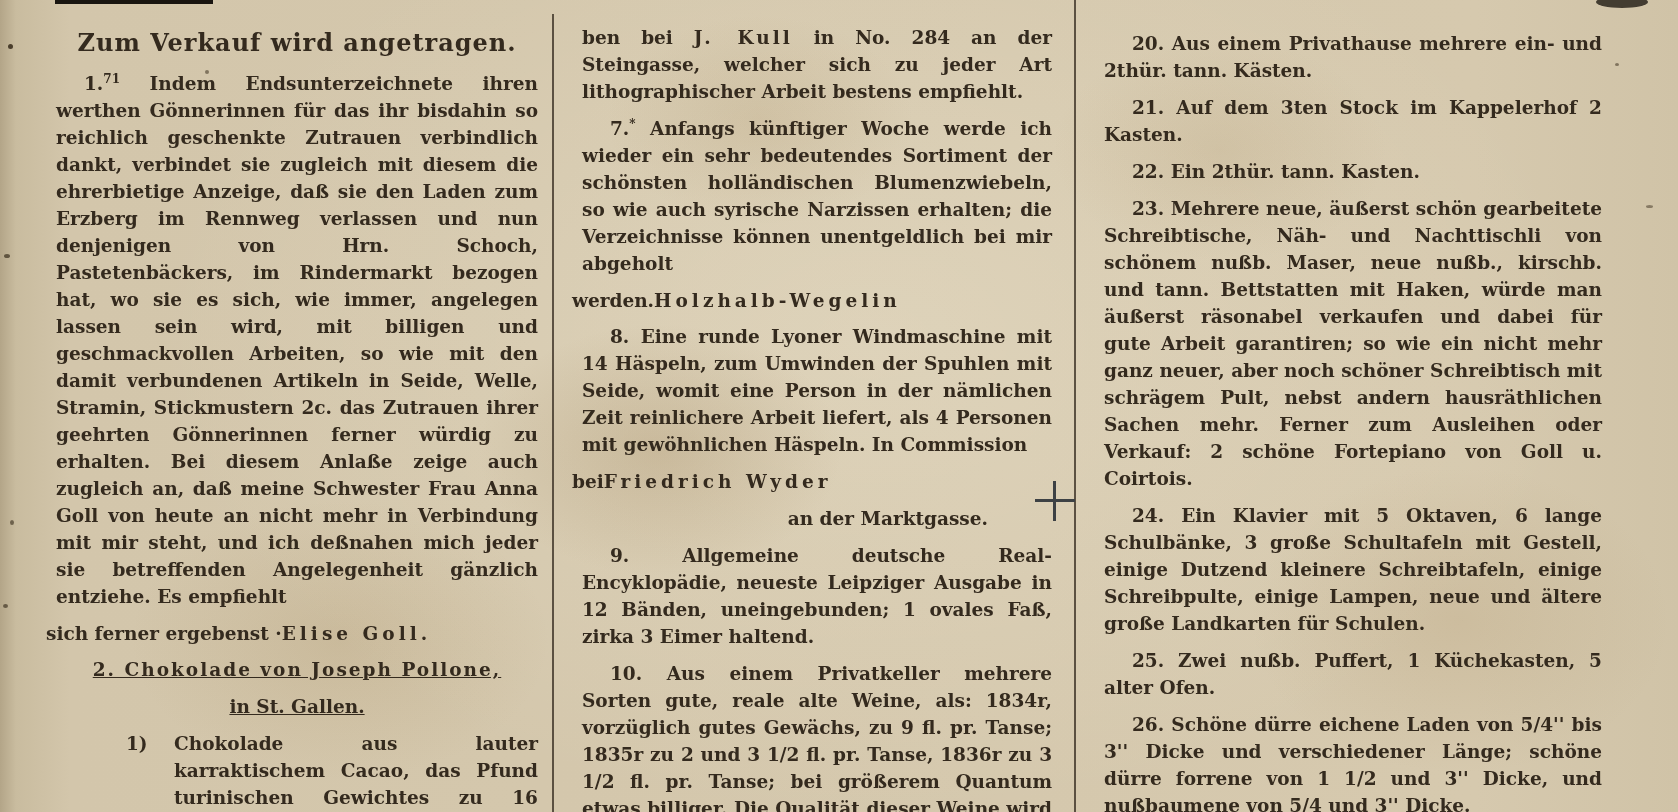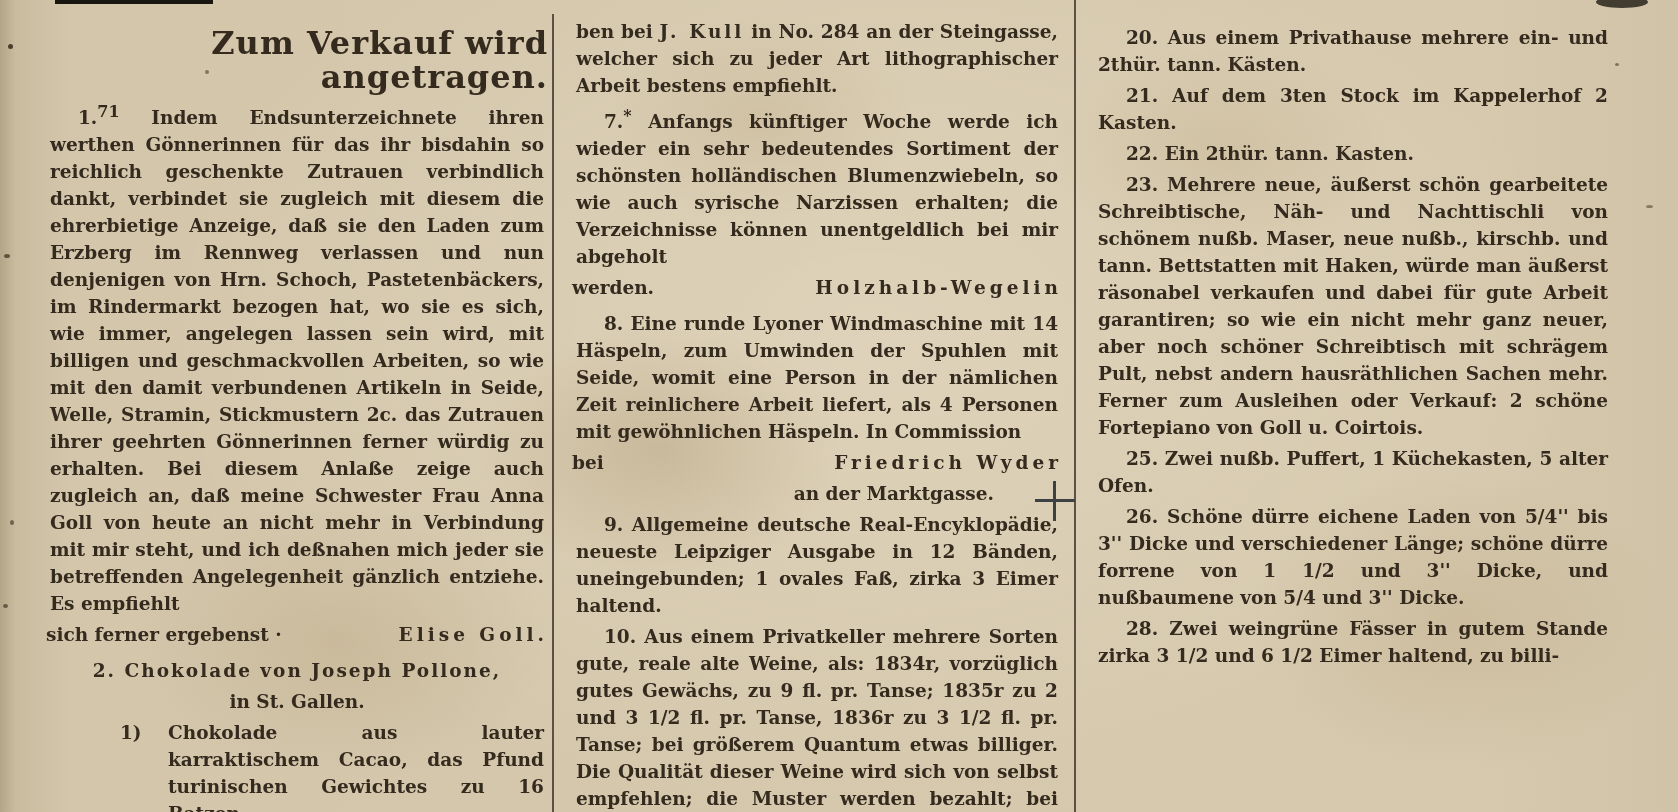--- a/index.html
+++ b/index.html
@@ -9,39 +9,39 @@
     background:
       radial-gradient(ellipse 300px 200px at 340px 640px, rgba(150,120,70,.16), transparent 70%),
       radial-gradient(ellipse 260px 180px at 660px 450px, rgba(140,110,65,.22), transparent 70%),
       radial-gradient(ellipse 220px 150px at 760px 120px, rgba(150,120,70,.14), transparent 70%),
       radial-gradient(ellipse 240px 160px at 1220px 150px, rgba(150,120,70,.13), transparent 70%),
       radial-gradient(ellipse 300px 220px at 1460px 620px, rgba(150,118,68,.15), transparent 70%),
       radial-gradient(ellipse 900px 600px at 52% 42%, rgba(255,250,233,.22), transparent 80%),
       linear-gradient(90deg, #b3a588 0px, #c9bc9f 16px, #d3c6ab 70px, #d6c9ae 88%, #d0c3a7 100%);
   }
   .col{position:absolute;top:0;font-size:18.5px;line-height:27px;text-align:justify;}
-  .col p{margin:4px;}
+  .col p{margin:10px;}
   .col-1{left:46px;width:502px;padding-top:20px;}
   .col-2{left:572px;width:490px;padding-top:14px;}
   .col-3{left:1094px;width:518px;padding-top:20px;}
   .v-rule{position:absolute;width:2px;background:rgba(56,46,34,.78);}
   .v-rule.r1{left:552px;top:14px;bottom:0;}
   .v-rule.r2{left:1074px;top:0;bottom:0;}
-  .section-heading{font-size:32px;line-height:34px;text-align:right;letter-spacing:1px;margin:6px 0 10px 0 !important;}
+  .section-heading{font-size:24px;line-height:34px;text-align:center;letter-spacing:1px;margin:6px 0 10px 0 !important;}
   .indent{text-indent:28px;}
   .gap{margin-top:9px !important;}
-  .sig-row{display:flex;justify-content:space-between;align-items:baseline;}
+  .sig-row{display:flex;align-items:baseline;}
   .sig-name{letter-spacing:4px;white-space:nowrap;}
   .sig-sub{text-align:right;padding-right:64px;text-indent:0;}
   .spaced{letter-spacing:3px;}
-  .center-line{text-align:center;text-indent:0;}
+  .center-line{text-align:center;text-indent:0;text-decoration:underline;}
   .ad2-head1{letter-spacing:2px;}
   .chc-item{position:relative;padding-left:118px;margin-top:2px !important;}
   .chc-num{position:absolute;left:70px;}
-  sup{font-size:16px;line-height:0;}
+  sup{font-size:12px;line-height:0;}
   
   .crosshair{position:absolute;left:1035px;top:481px;width:40px;height:40px;}
   .crosshair .h{position:absolute;left:0;top:18px;width:40px;height:3px;background:#3d4144;}
   .crosshair .v{position:absolute;left:18px;top:0;width:3px;height:40px;background:#3d4144;}
   
   .top-bar{position:absolute;left:55px;top:0;width:158px;height:4px;background:#191510;}
   .corner-blob{position:absolute;left:1596px;top:-4px;width:52px;height:12px;border-radius:50%;background:#2a241c;opacity:.85;}
   .speck{position:absolute;border-radius:50%;background:#4a3e2c;}
   .sp1{left:8px;top:44px;width:5px;height:5px;}
   .sp2{left:4px;top:254px;width:6px;height:4px;opacity:.8;}
@@ -98,20 +98,21 @@
     <p class="sig-sub">an der Marktgasse.</p>
     <p class="indent">9. Allgemeine deutsche Real-Encyklopädie, neueste Leipziger Ausgabe in 12 Bänden, uneingebunden; 1 ovales Faß, zirka 3 Eimer haltend.</p>
     <p class="indent">10. Aus einem Privatkeller mehrere Sorten gute, reale alte Weine, als: 1834r, vorzüglich gutes Gewächs, zu 9 fl. pr. Tanse; 1835r zu 2 und 3 1/2 fl. pr. Tanse, 1836r zu 3 1/2 fl. pr. Tanse; bei größerem Quantum etwas billiger. Die Qualität dieser Weine wird sich von selbst empfehlen; die Muster werden bezahlt; bei Frau Schultheß im großen Erker, 1 Treppe</p>
   </div>
 
   <div class="col col-3">
     <p class="indent">20. Aus einem Privathause mehrere ein- und 2thür. tann. Kästen.</p>
     <p class="indent">21. Auf dem 3ten Stock im Kappelerhof 2 Kasten.</p>
     <p class="indent">22. Ein 2thür. tann. Kasten.</p>
     <p class="indent">23. Mehrere neue, äußerst schön gearbeitete Schreibtische, Näh- und Nachttischli von schönem nußb. Maser, neue nußb., kirschb. und tann. Bettstatten mit Haken, würde man äußerst räsonabel verkaufen und dabei für gute Arbeit garantiren; so wie ein nicht mehr ganz neuer, aber noch schöner Schreibtisch mit schrägem Pult, nebst andern hausräthlichen Sachen mehr. Ferner zum Ausleihen oder Verkauf: 2 schöne Fortepiano von Goll u. Coirtois.</p>
+    <p class="indent">24. Ein Klavier mit 5 Oktaven, 6 lange Schulbänke, 3 große Schultafeln mit Gestell, einige Dutzend kleinere Schreibtafeln, einige Schreibpulte, einige Lampen, neue und ältere große Landkarten für Schulen.</p>
     <p class="indent">25. Zwei nußb. Puffert, 1 Küchekasten, 5 alter Ofen.</p>
     <p class="indent">26. Schöne dürre eichene Laden von 5/4'' bis 3'' Dicke und verschiedener Länge; schöne dürre forrene von 1 1/2 und 3'' Dicke, und nußbaumene von 5/4 und 3'' Dicke.</p>
     <p class="indent">28. Zwei weingrüne Fässer in gutem Stande zirka 3 1/2 und 6 1/2 Eimer haltend, zu billi-</p>
   </div>
 
   <div class="crosshair">
     <div class="h"></div>
     <div class="v"></div>
   </div>
 

